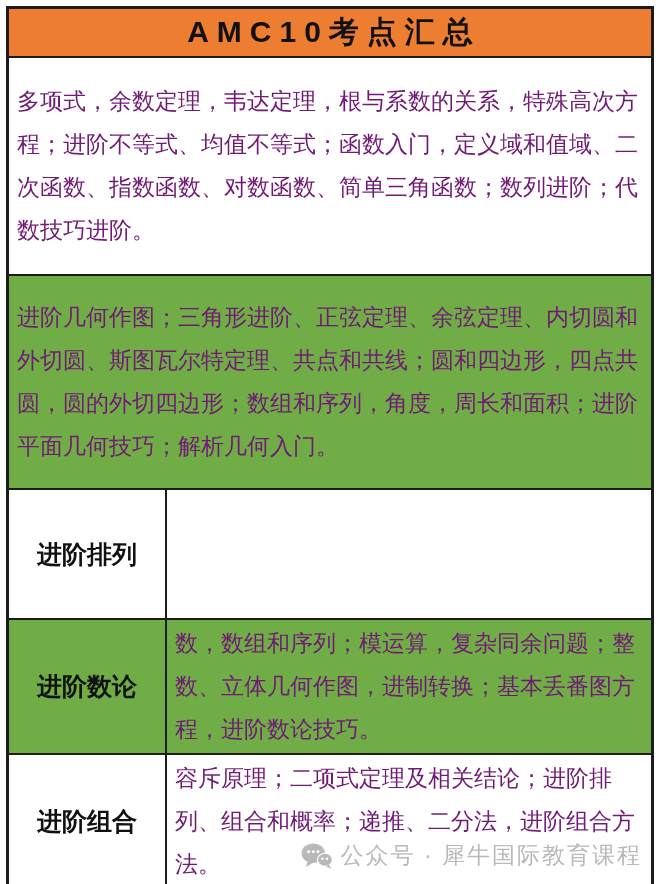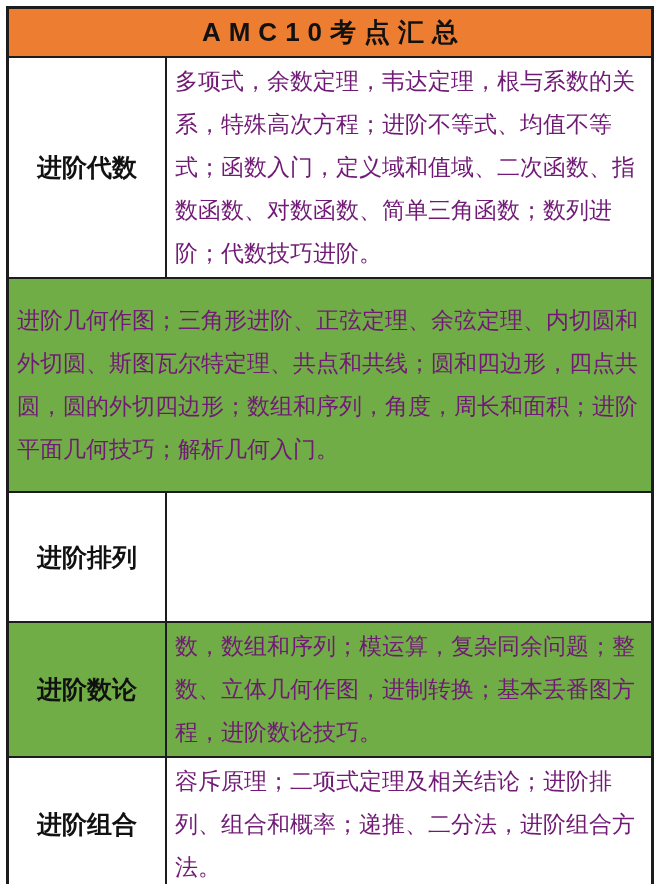--- a/index.html
+++ b/index.html
@@ -15,21 +15,21 @@
     position: absolute; left: 6px; top: 6px; width: 648px;
     border: 3px solid #1c1c1c;
     background: #ffffff;
   }
 
   .header {
     height: 47px;
     background: #ED7D31;
     color: #111111;
     font-weight: bold;
-    font-size: 26px;
+    font-size: 30px;
     letter-spacing: 8px;
     display: flex; align-items: center; justify-content: center;
     text-indent: 8px;
   }
 
   .row { display: flex; border-top: 2px solid #1c1c1c; }
   .row-green { background: #70AD47; }
   .row-white { background: #ffffff; }
 
   .label-cell {
@@ -71,21 +71,20 @@
 </head>
 <body>
 
 <div class="page">
 
   <div class="sheet">
 
     <div class="header">AMC10考点汇总</div>
 
     <div class="row row-white r1">
-      <div class="label-cell">进阶代数</div>
       <div class="content-cell">
         <div class="content-text">多项式，余数定理，韦达定理，根与系数的关系，特殊高次方程；进阶不等式、均值不等式；函数入门，定义域和值域、二次函数、指数函数、对数函数、简单三角函数；数列进阶；代数技巧进阶。</div>
       </div>
     </div>
 
     <div class="row row-green r2">
       <div class="content-cell">
         <div class="content-text">进阶几何作图；三角形进阶、正弦定理、余弦定理、内切圆和外切圆、斯图瓦尔特定理、共点和共线；圆和四边形，四点共圆，圆的外切四边形；数组和序列，角度，周长和面积；进阶平面几何技巧；解析几何入门。</div>
       </div>
     </div>
@@ -103,14 +102,28 @@
 
     <div class="row row-white r5">
       <div class="label-cell">进阶组合</div>
       <div class="content-cell">
         <div class="content-text">容斥原理；二项式定理及相关结论；进阶排列、组合和概率；递推、二分法，进阶组合方法。</div>
       </div>
     </div>
 
   </div>
 
+  <div class="watermark">
+    <svg class="wechat-badge" viewBox="0 0 34 30" xmlns="http://www.w3.org/2000/svg" aria-hidden="true">
+      <ellipse cx="13" cy="12" rx="12.5" ry="10.5" fill="#b9b9b9"></ellipse>
+      <path d="M7 20 L5 27 L13 22 Z" fill="#b9b9b9"></path>
+      <circle cx="8" cy="10.5" r="1.6" fill="#ffffff"></circle>
+      <circle cx="13" cy="10.5" r="1.6" fill="#ffffff"></circle>
+      <circle cx="18" cy="10.5" r="1.6" fill="#ffffff"></circle>
+      <ellipse cx="25.5" cy="19" rx="8" ry="7" fill="#b9b9b9" stroke="#ffffff" stroke-width="1.2"></ellipse>
+      <path d="M30 24.5 L32.5 29 L26.5 26 Z" fill="#b9b9b9"></path>
+      <circle cx="22.8" cy="18" r="1.3" fill="#ffffff"></circle>
+      <circle cx="27.8" cy="18" r="1.3" fill="#ffffff"></circle>
+    </svg>
+    <span>公众号 · 犀牛国际教育课程</span>
+  </div>
 
 </div>
 
 </body></html>

